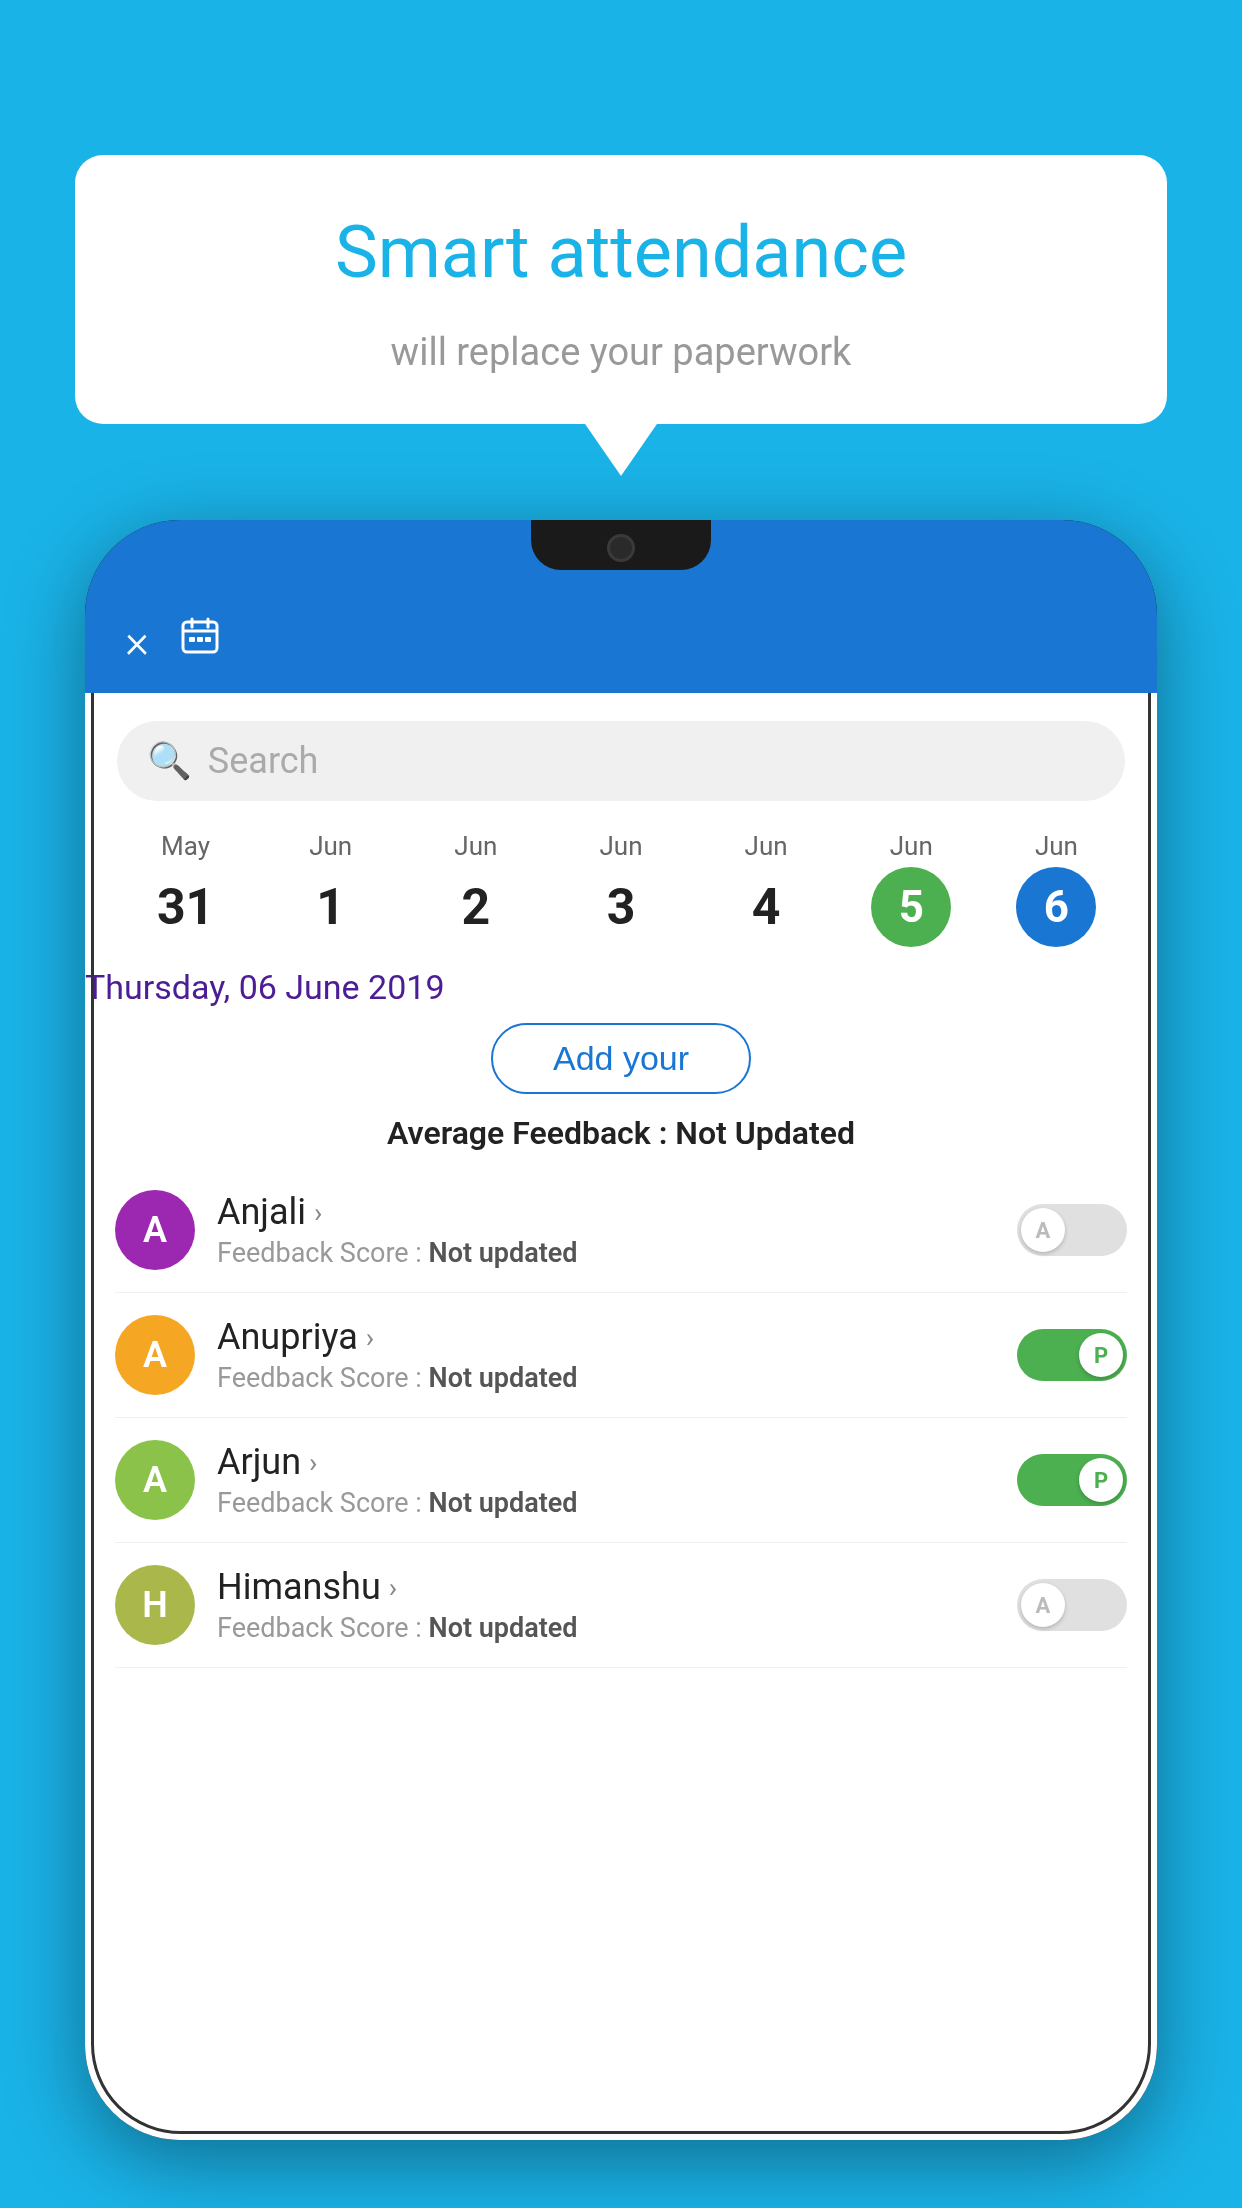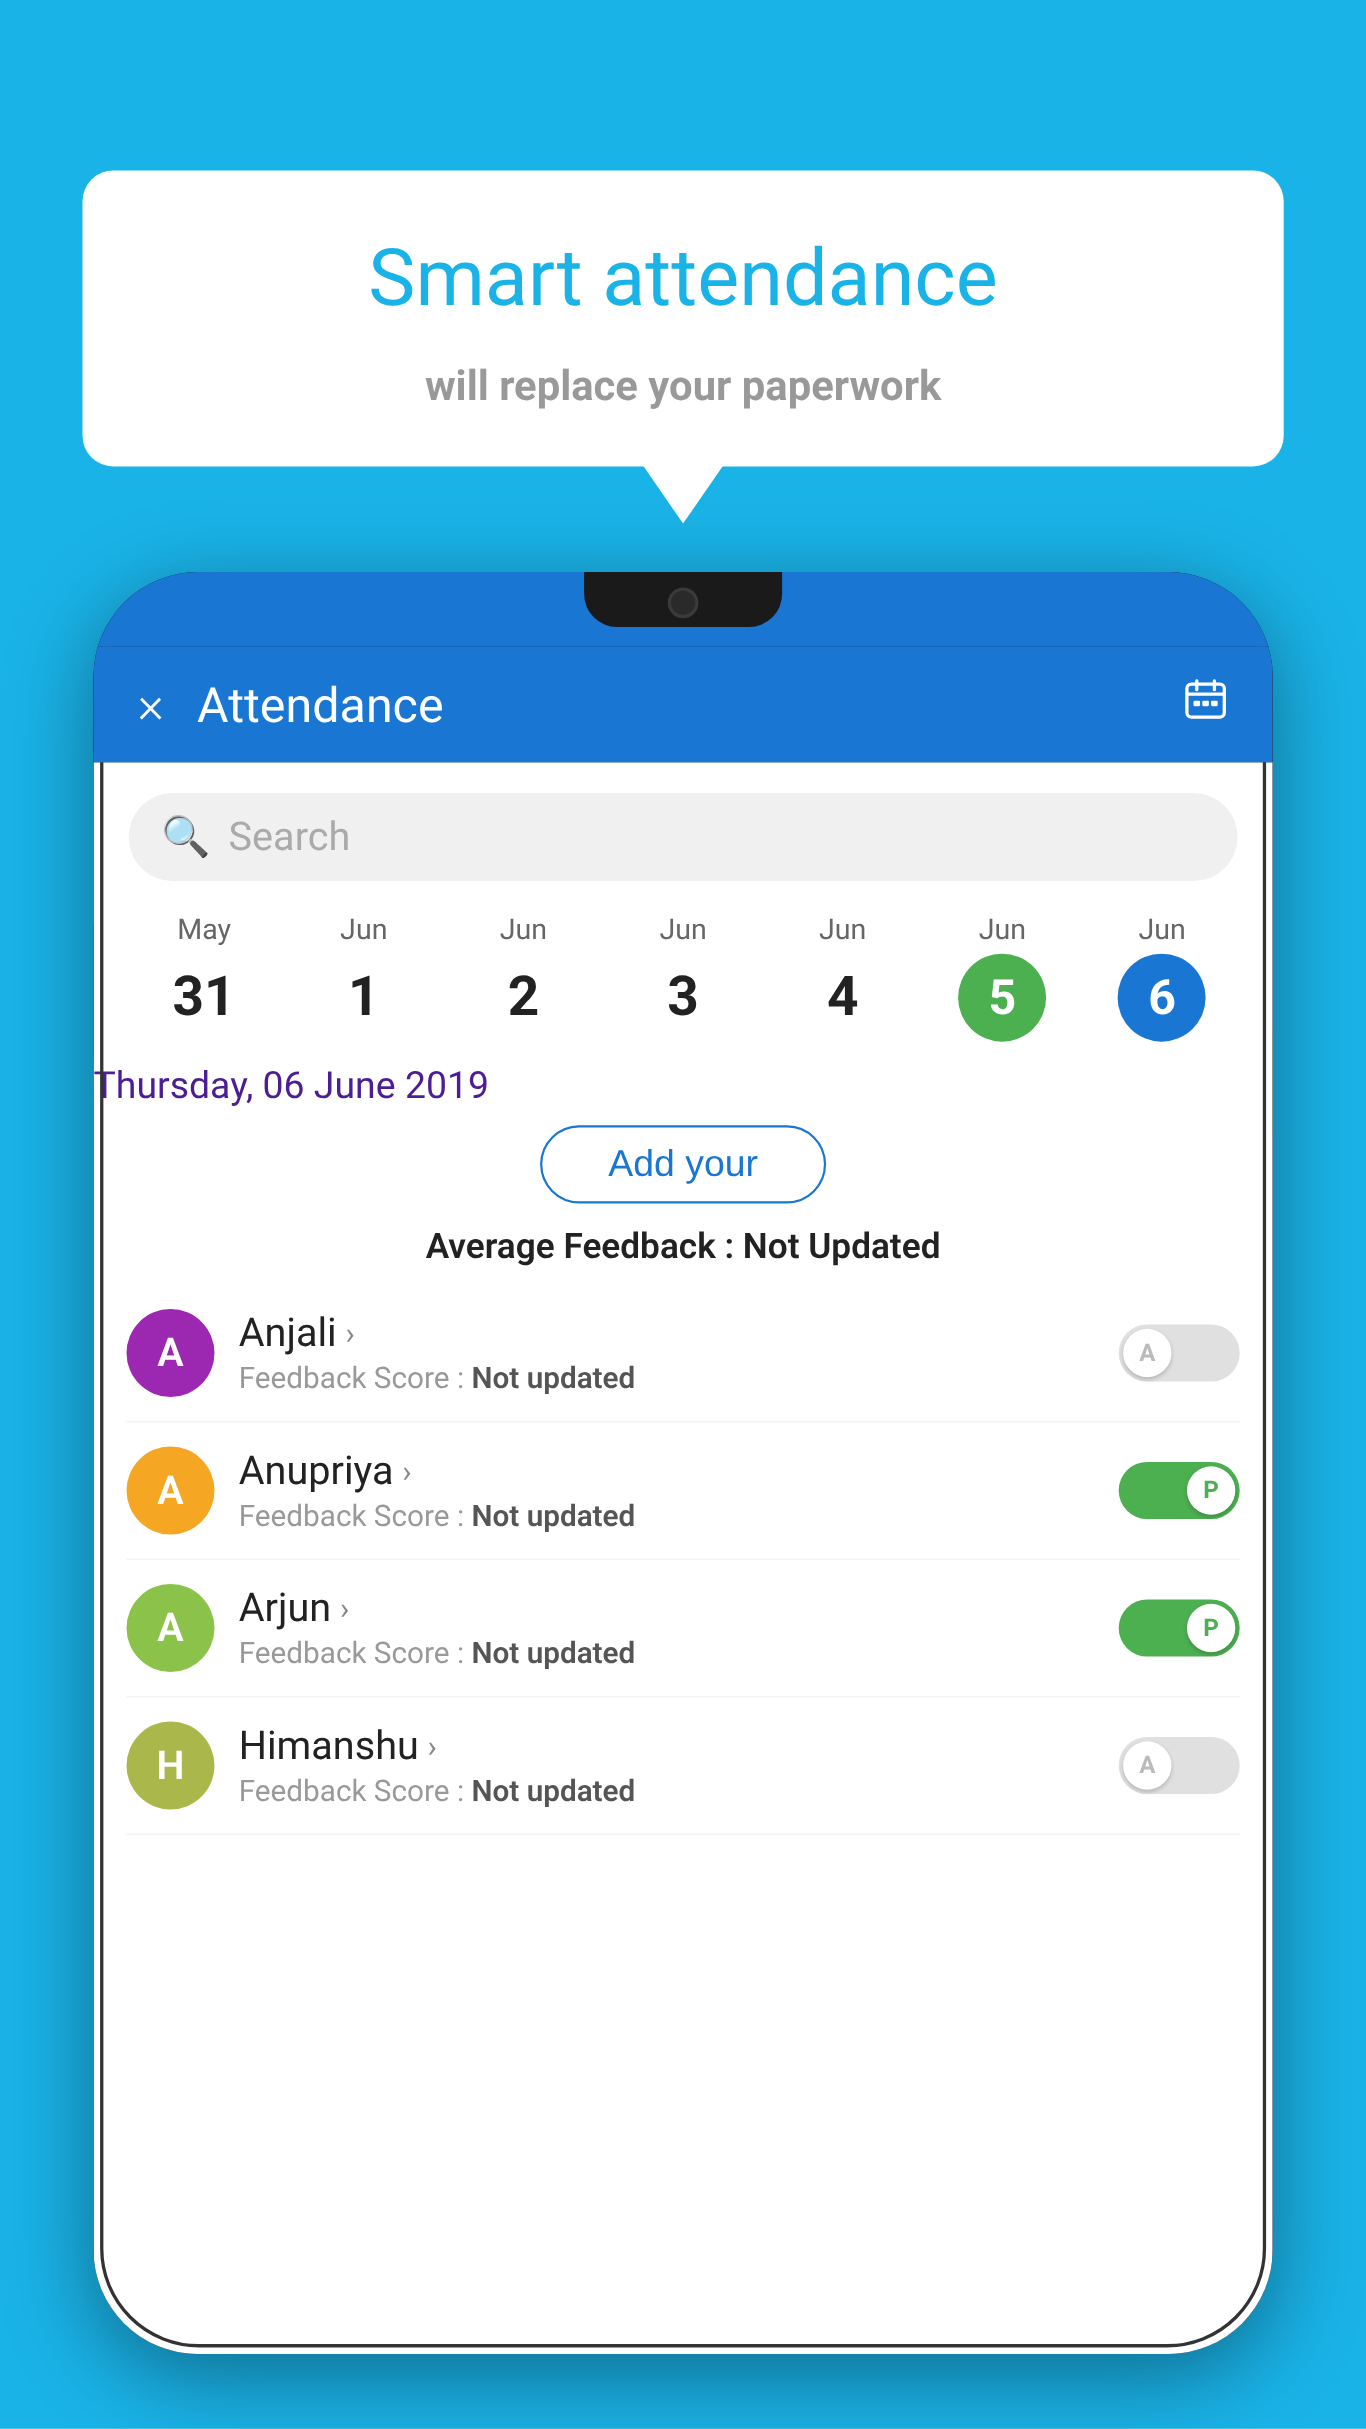--- a/index.html
+++ b/index.html
@@ -40,21 +40,21 @@
     }
     .bubble-title {
       font-size: 72px;
       color: #1ab3e8;
       font-weight: 400;
       margin-bottom: 35px;
     }
     .bubble-subtitle {
       font-size: 38px;
       color: #999;
-      font-weight: 700;
+      font-weight: 400;
     }
 
     
     .phone-wrapper {
       position: absolute;
       top: 520px;
       left: 85px;
       right: 85px;
       bottom: 0;
     }
@@ -404,21 +404,20 @@
       <span class="status-time">14:29</span>
       <div class="status-icons">
         <span class="wifi-icon">▼</span>
         <span class="signal-icon">▲</span>
         <span class="battery-icon">▪</span>
       </div>
     </div>
 
     <div class="app-bar">
       <span class="close-btn">×</span>
-      <span class="app-title">Attendance</span>
       <span class="calendar-btn">
         <svg width="42" height="42" viewBox="0 0 42 42" fill="none" xmlns="http://www.w3.org/2000/svg">
           <rect x="4" y="7" width="34" height="30" rx="4" stroke="white" stroke-width="3" fill="none"></rect>
           <line x1="4" y1="16" x2="38" y2="16" stroke="white" stroke-width="3"></line>
           <line x1="13" y1="4" x2="13" y2="12" stroke="white" stroke-width="3" stroke-linecap="round"></line>
           <line x1="29" y1="4" x2="29" y2="12" stroke="white" stroke-width="3" stroke-linecap="round"></line>
           <rect x="10" y="22" width="6" height="5" rx="1" fill="white"></rect>
           <rect x="18" y="22" width="6" height="5" rx="1" fill="white"></rect>
           <rect x="26" y="22" width="6" height="5" rx="1" fill="white"></rect>
         </svg>

